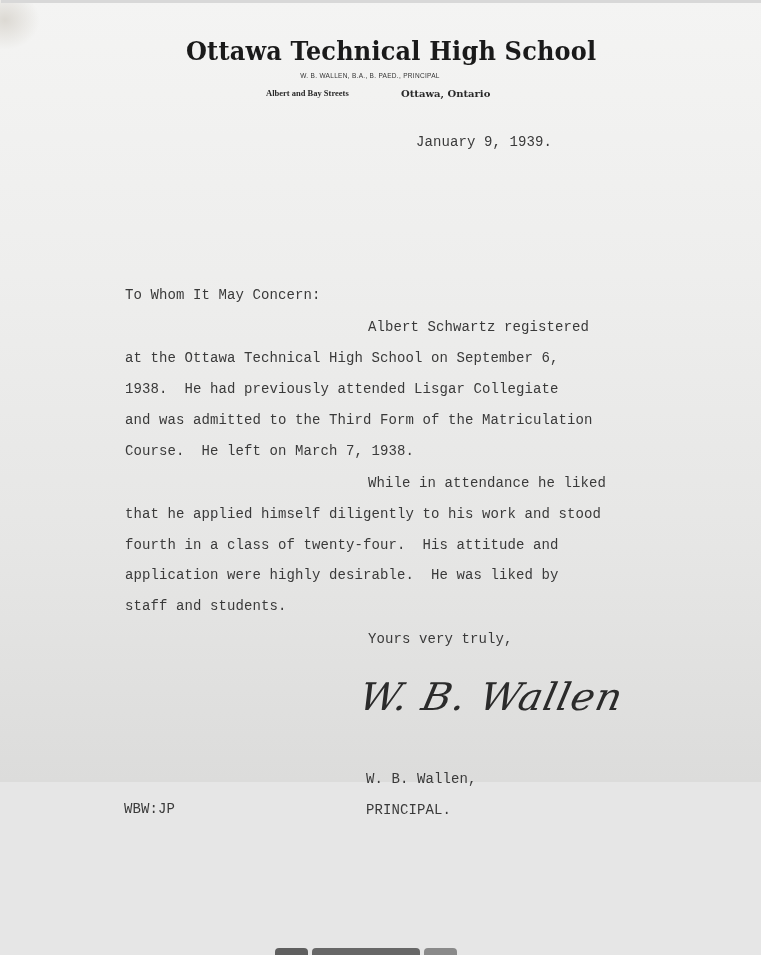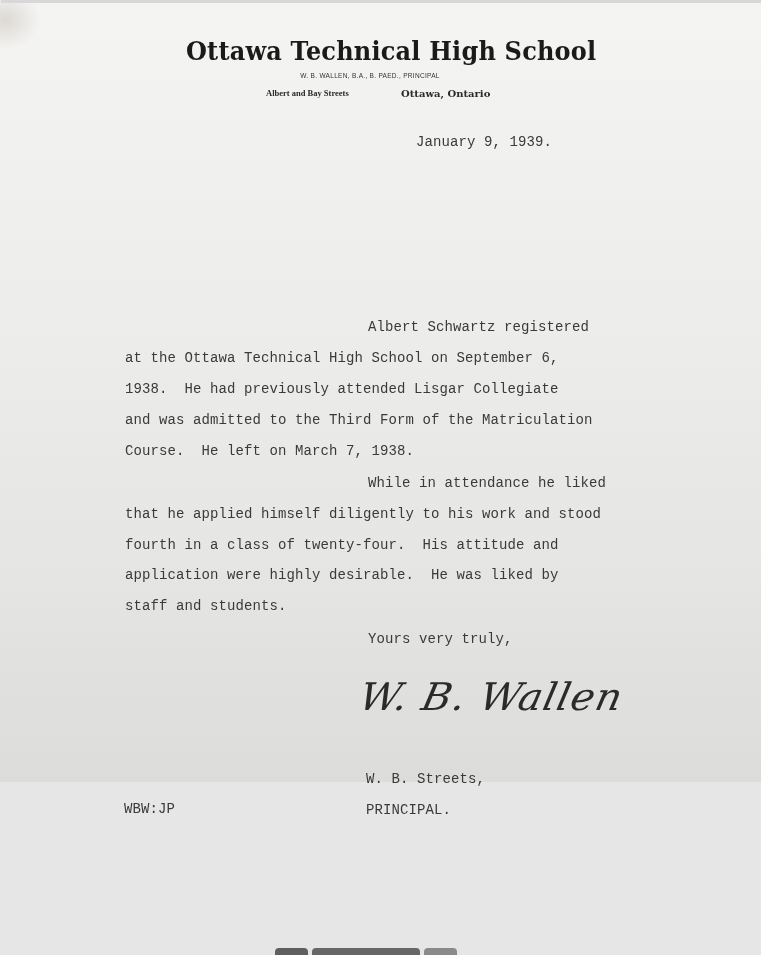--- a/index.html
+++ b/index.html
@@ -72,39 +72,40 @@
 
   <div class="letterhead">
     <div class="school-name">Ottawa Technical High School</div>
     <div class="principal-line">W. B. WALLEN, B.A., B. PAED., PRINCIPAL</div>
     <div class="address-left">Albert and Bay Streets</div>
     <div class="address-right">Ottawa, Ontario</div>
   </div>
 
   <div class="typed" style="left:416px; top:134px;">January 9, 1939.</div>
 
+  <div class="typed" style="left:125px; top:287px;">To Whom It May Concern:</div>
 
   <div>
     <div class="typed" style="left:368px; top:319px;">Albert Schwartz registered</div>
     <div class="typed" style="left:125px; top:350px;">at the Ottawa Technical High School on September 6,</div>
     <div class="typed" style="left:125px; top:381px;">1938.  He had previously attended Lisgar Collegiate</div>
     <div class="typed" style="left:125px; top:412px;">and was admitted to the Third Form of the Matriculation</div>
     <div class="typed" style="left:125px; top:443px;">Course.  He left on March 7, 1938.</div>
     <div class="typed" style="left:368px; top:475px;">While in attendance he liked</div>
     <div class="typed" style="left:125px; top:506px;">that he applied himself diligently to his work and stood</div>
     <div class="typed" style="left:125px; top:537px;">fourth in a class of twenty-four.  His attitude and</div>
     <div class="typed" style="left:125px; top:567px;">application were highly desirable.  He was liked by</div>
     <div class="typed" style="left:125px; top:598px;text-align:center;">staff and students.</div>
   </div>
 
   <div class="typed" style="left:368px; top:631px;">Yours very truly,</div>
 
   <div class="signature">W. B. Wallen</div>
 
-  <div class="typed" style="left:366px; top:771px;">W. B. Streets,</div>
+  <div class="typed" style="left:366px; top:771px;">W. B. Wallen,</div>
   <div class="typed" style="left:366px; top:802px;">PRINCIPAL.</div>
   <div class="typed" style="left:124px; top:801px;">WBW:JP</div>
 
   <div class="viewer-bar">
     <div class="seg a"></div>
     <div class="seg b"></div>
     <div class="seg c"></div>
   </div>
 </div>
 

